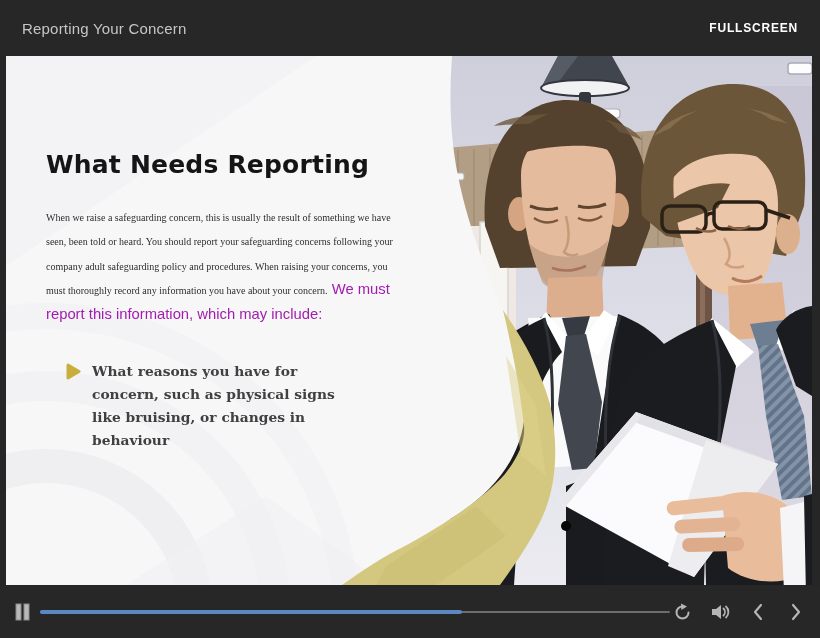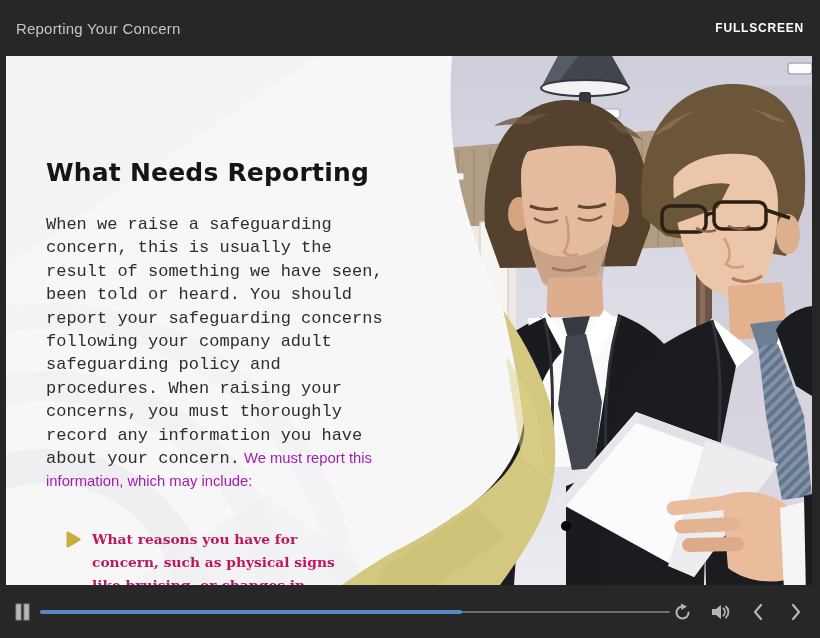--- a/index.html
+++ b/index.html
@@ -1,38 +1,38 @@
 <!DOCTYPE html>
 <html><head>
 <meta charset="utf-8">
 <style>
   html,body{margin:0;padding:0;background:#1b1b1b;}
   *{box-sizing:border-box;}
   .stage{position:relative;width:820px;height:638px;background:#262626;overflow:hidden;
          font-family:"Liberation Sans",sans-serif;}
   
   .topbar{position:absolute;left:0;top:0;width:820px;height:56px;background:#272727;
-          display:flex;align-items:center;justify-content:space-between;padding:0 16px;}
+          display:flex;align-items:center;justify-content:space-between;padding:0 22px;}
   .course-title{color:#c6c6c6;font-size:15px;letter-spacing:.2px;}
   .fullscreen-btn{color:#ffffff;font-size:12px;font-weight:bold;letter-spacing:.8px;
           background:none;border:none;cursor:pointer;padding:4px 0;font-family:"Liberation Sans",sans-serif;}
   
   .slide{position:absolute;left:6px;top:56px;width:806px;height:529px;background:#f7f7f8;overflow:hidden;}
   .slide svg.art{position:absolute;left:0;top:0;}
-  .slide-text{position:absolute;left:40px;top:8px;width:360px;}
+  .slide-text{position:absolute;left:40px;top:0;width:360px;}
   .slide-title{font-family:"DejaVu Sans","Liberation Sans",sans-serif;font-weight:bold;
           font-size:25px;color:#151515;margin:94px 0 0 0;letter-spacing:.2px;}
   .slide-body{margin:26px 0 0 0;width:348px;font-size:14.5px;line-height:23.4px;color:#2d2d2d;}
-  .serif-run{font-family:Liberation Mono, monospace;font-size:17px;}
+  .serif-run{font-family:Liberation Serif, serif;font-size:10px;}
   .sans-run{font-family:"Liberation Sans",sans-serif;font-size:14.8px;color:#a21caf;}
   .bullet-list{list-style:none;margin:34px 0 0 0;padding:0;}
   .bullet-item{display:flex;align-items:flex-start;}
   .bullet-marker{flex:0 0 auto;margin:3px 10px 0 19px;}
   .bullet-text{font-family:"DejaVu Serif","Liberation Serif",serif;font-weight:bold;
-          font-size:13.8px;line-height:23px;color:#be185d;width:268px;}
+          font-size:13.8px;line-height:23px;color:#404040;width:268px;}
   
   .bottombar{position:absolute;left:0;top:586px;width:820px;height:52px;background:#272727;}
   .pause-btn{position:absolute;left:14px;top:14px;width:18px;height:24px;background:none;border:none;
           cursor:pointer;padding:0;}
   .seekbar{position:absolute;left:40px;top:24px;width:630px;height:4px;cursor:pointer;}
   .seek-track{position:absolute;left:0;top:1px;width:100%;height:2px;background:#6d6d6d;border-radius:2px;}
   .seek-fill{position:absolute;left:0;top:0;height:4px;background:#5c88c1;border-radius:2px;}
   .ctrl-group{position:absolute;right:10px;top:0;height:52px;display:flex;align-items:center;gap:10px;}
   .ctrl-btn{width:28px;height:28px;background:none;border:none;cursor:pointer;padding:0;
           display:flex;align-items:center;justify-content:center;}

